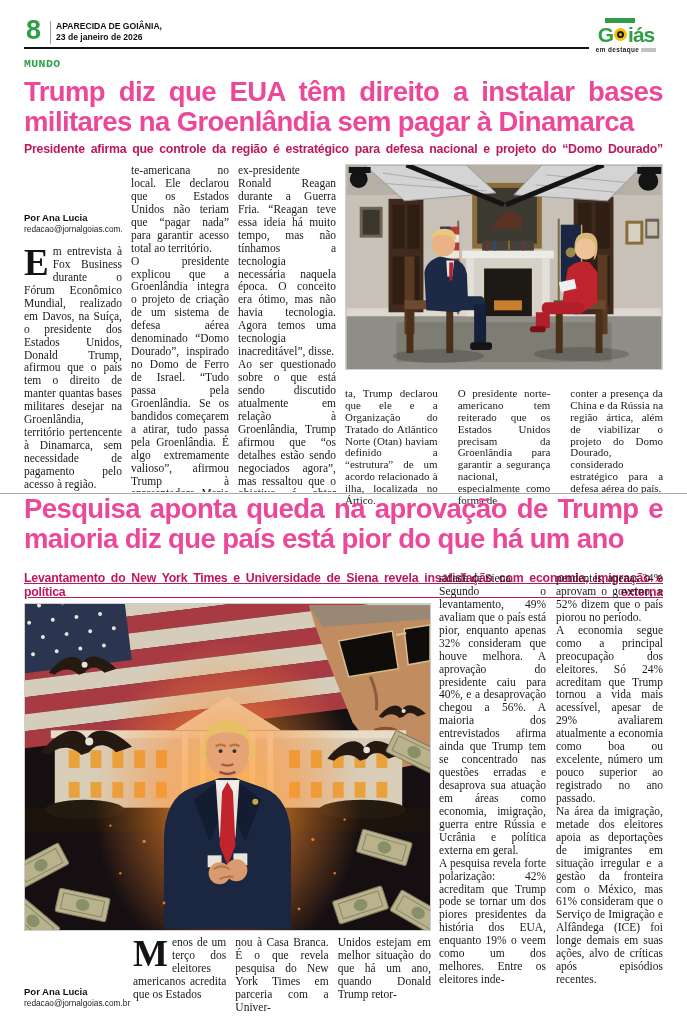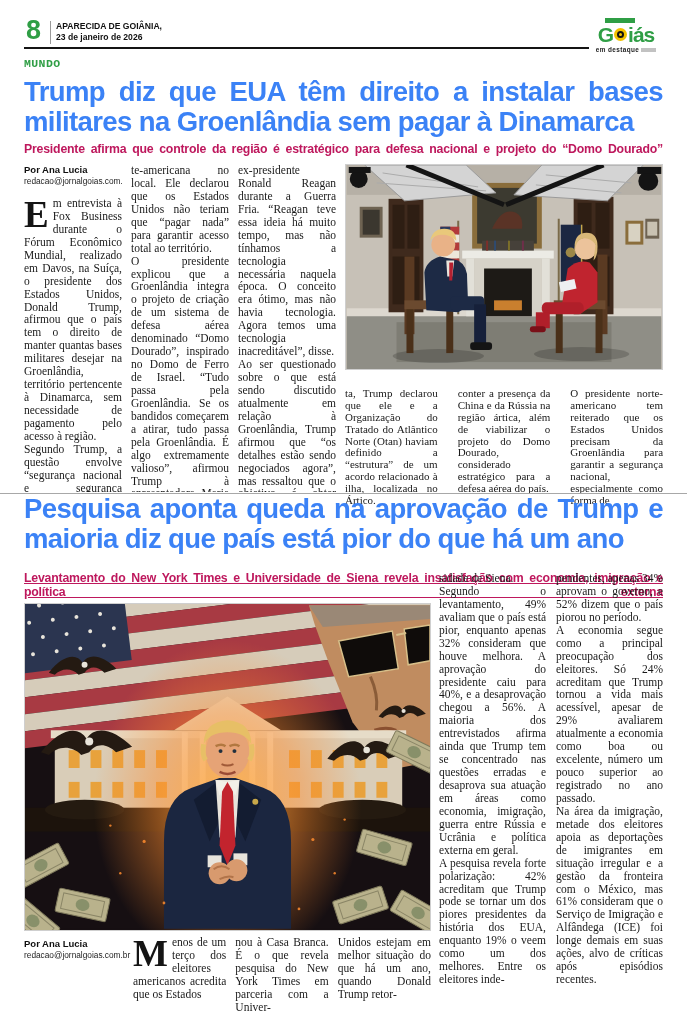--- a/index.html
+++ b/index.html
@@ -24,34 +24,34 @@
   .logo-o::after { content:""; position:absolute; left:2px; top:2px; width:3px; height:3px;
                    border-radius:50%; background:#f2c200; }
   .logo-tag { font-size:6.4px; font-weight:bold; color:#222; letter-spacing:.4px; margin-top:1px; }
   .logo-tag .blur { display:inline-block; width:15px; height:4px; background:#c2c2c2; margin-left:2px; }
 
   .section { position:absolute; left:24px; top:57px; font-family:Liberation Mono, monospace;
              font-weight:bold; font-size:11.5px; color:#2f9e45; letter-spacing:.4px; }
 
   
   .h1 { position:absolute; left:24px; width:639px; font-family:"Liberation Sans",sans-serif;
-        font-weight:bold; color:#3b82f6; font-size:27.5px; line-height:1.1;
+        font-weight:bold; color:#ec4899; font-size:27.5px; line-height:1.1;
         text-align:justify; letter-spacing:-0.6px; }
   #h1-a1 { top:77px; }
   #h1-a2 { top:494px; }
   .subhead { position:absolute; left:24px; width:639px; font-family:"Liberation Sans",sans-serif;
              font-weight:bold; font-size:12.3px; color:#be185d; text-align:justify;
              text-align-last:justify; letter-spacing:-0.2px; overflow:hidden; }
   #sub-a1 { top:142px; }
   #sub-a2 { top:571px;text-decoration:underline; }
 
   
   .bodytxt { font-size:11.5px; line-height:1.125; text-align:justify;
              white-space:pre-line; hyphens:auto; -webkit-hyphens:auto; color:#191919; }
-  .byline { margin-bottom:11px; }
+  .byline { margin-bottom:11px;margin-top:48px; }
   .byline-name { font-family:"Liberation Sans",sans-serif; font-size:9.5px; font-weight:bold; color:#101010; }
   .byline-mail { font-family:"Liberation Sans",sans-serif; font-size:8.3px; color:#232323; margin-top:1px; }
   .dropcap { float:left; font-size:37px; line-height:.8; padding:3px 4px 0 0; font-weight:bold; color:#141414; }
 
   #a1-body { position:absolute; left:24px; top:164px; width:639px; height:328px; }
   .a1-left { position:absolute; left:0; top:0; width:312px; height:328px; display:flex; gap:9px; }
   .col { flex:1; overflow:hidden; }
   .a1-right { position:absolute; left:321px; top:0; width:318px; }
   .a1-photo { width:318px; height:206px; border:1px solid #cfcfcf; background:#c7c1b7; }
   .a1-rcols { display:flex; gap:20px; margin-top:18px; height:116px; overflow:hidden; }
@@ -219,24 +219,24 @@
             <circle cx="240" cy="84" r="11" fill="#ecc39b"></circle>
             <path d="M229,80 Q230,68 241,68 Q252,68 252,82 Q252,92 248,96 L250,80 Q244,72 236,74 Q230,76 229,88 Z" fill="#d9b878"></path>
           </g>
         </svg>
       </div>
       <div class="a1-rcols">
         <div class="col">
           <p class="bodytxt">ta, Trump declarou que ele e a Organização do Tratado do Atlântico Norte (Otan) haviam definido a “estrutura” de um acordo relacionado à ilha, localizada no Ártico.</p>
         </div>
         <div class="col">
-          <p class="bodytxt">conter a presença da China e da Rússia na região ártica, além de viabilizar o projeto do Domo Dourado, considerado estratégico para a defesa aérea do país.</p>
+          <p class="bodytxt">O presidente norte-americano tem reiterado que os Estados Unidos precisam da Groenlândia para garantir a segurança nacional, especialmente como forma de</p>
         </div>
         <div class="col">
-          <p class="bodytxt">O presidente norte-americano tem reiterado que os Estados Unidos precisam da Groenlândia para garantir a segurança nacional, especialmente como forma de</p>
+          <p class="bodytxt">conter a presença da China e da Rússia na região ártica, além de viabilizar o projeto do Domo Dourado, considerado estratégico para a defesa aérea do país.</p>
         </div>
       </div>
     </div>
   </div>
 
   <div class="divider"></div>
 
   <h1 class="h1" id="h1-a2">Pesquisa aponta queda na aprovação de Trump e maioria diz que país está pior do que há um ano</h1>
   <div class="subhead" id="sub-a2">Levantamento do New York Times e Universidade de Siena revela insatisfação com economia, imigração e política externa</div>
 

